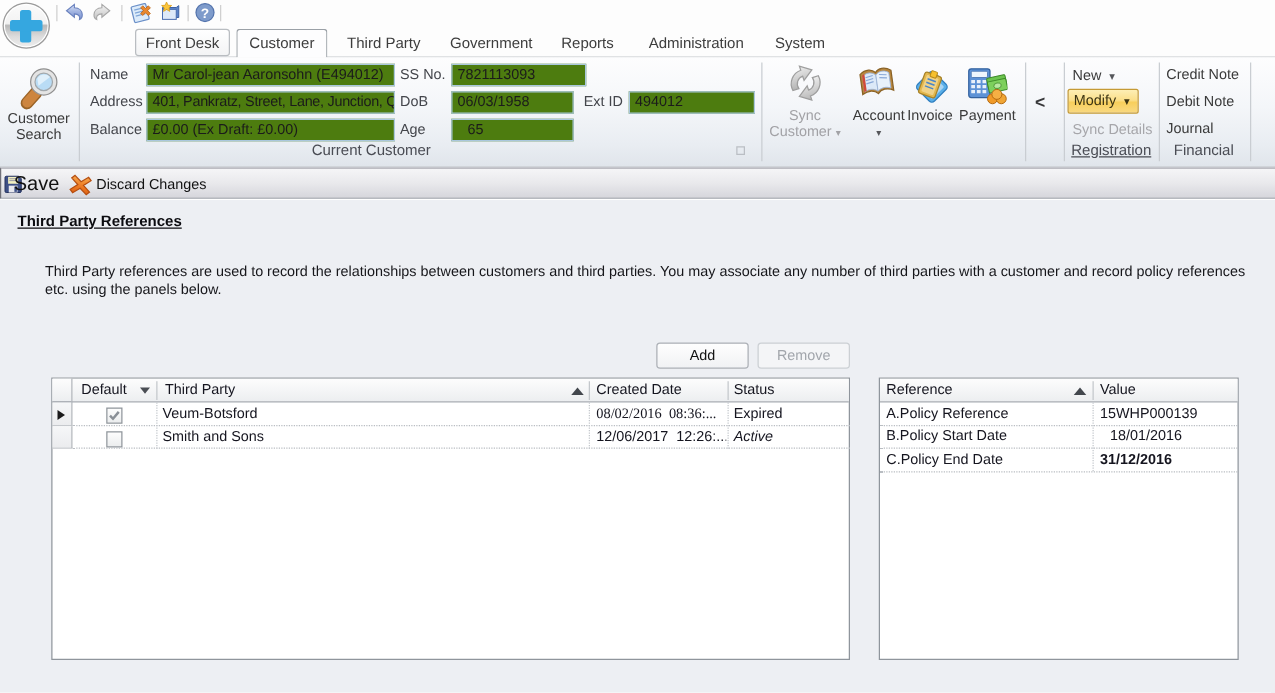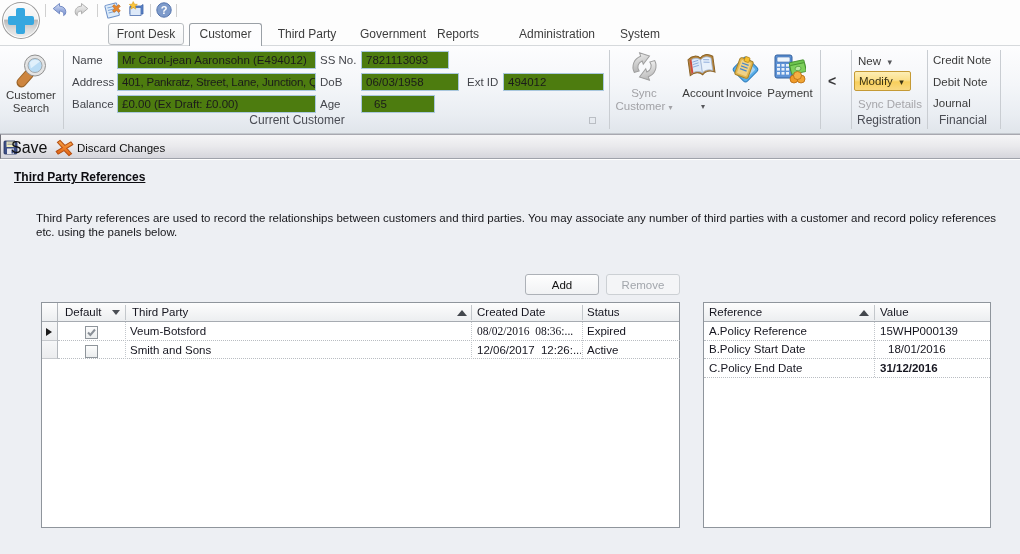--- a/index.html
+++ b/index.html
@@ -71,21 +71,21 @@
   <text x="8" y="12" text-anchor="middle" font-size="11" font-weight="bold" fill="#ffffff" font-family="Liberation Sans">?</text>
 </svg>
 
 <div class="abs" style="left:108px;top:23px;width:76px;height:22px;border:1px solid #b9bdc1;border-radius:3px;background:linear-gradient(#ffffff,#f3f4f5);"></div>
 <div class="abs" style="left:189px;top:23px;width:73px;height:23px;border:1px solid #9aa0a6;border-bottom:none;border-radius:3px 3px 0 0;background:#fdfdfe;"></div>
 <div class="tab" style="left:50px;width:50px;margin-top:41px;">Home</div>
 <div class="tab" style="left:108px;width:76px;">Front Desk</div>
 <div class="tab" style="left:189px;width:73px;">Customer</div>
 <div class="tab" style="left:270px;width:74px;">Third Party</div>
 <div class="tab" style="left:352px;width:82px;">Government</div>
-<div class="tab" style="left:428px;width:60px;text-align:center;">Reports</div>
+<div class="tab" style="left:440px;width:60px;text-align:center;">Reports</div>
 <div class="tab" style="left:510px;width:94px;">Administration</div>
 <div class="tab" style="left:612px;width:56px;">System</div>
 
 <div class="abs" style="left:0;top:46px;width:1020px;height:87px;background:linear-gradient(#fdfdfe 0%,#f4f6f9 45%,#e9edf2 80%,#e0e5eb 100%);"></div>
 <div class="abs" style="left:0;top:133px;width:1020px;height:1px;background:#c3c8ce;"></div>
 <div class="abs" style="left:190px;top:46px;width:71px;height:1px;background:#fdfdfe;"></div>
 
 <div class="vsep" style="left:63px;top:50px;height:79px;bottom:auto;"></div>
 <div class="vsep" style="left:609px;top:50px;height:79px;bottom:auto;"></div>
 <div class="vsep" style="left:820px;top:50px;height:79px;bottom:auto;"></div>
@@ -107,23 +107,23 @@
 <div class="lbl" style="left:72px;top:73px;">Address</div>
 <div class="lbl" style="left:72px;top:95px;">Balance</div>
 <div class="lbl" style="left:320px;top:51px;">SS No.</div>
 <div class="lbl" style="left:320px;top:73px;">DoB</div>
 <div class="lbl" style="left:320px;top:95px;">Age</div>
 <div class="lbl" style="left:467px;top:73px;">Ext ID</div>
 
 <div class="fld" style="left:117px;top:51px;width:199px;">Mr Carol-jean Aaronsohn (E494012)</div>
 <div class="fld" style="left:117px;top:73px;width:199px;letter-spacing:-0.22px;">401, Pankratz, Street, Lane, Junction, Q</div>
 <div class="fld" style="left:117px;top:95px;width:199px;">£0.00 (Ex Draft: £0.00)</div>
-<div class="fld" style="left:361px;top:51px;width:88px;">7821113093</div>
+<div class="fld" style="left:361px;top:51px;width:108px;">7821113093</div>
 <div class="fld" style="left:361px;top:73px;width:98px;">06/03/1958</div>
-<div class="fld" style="left:361px;top:95px;width:74px;padding-left:12px;">65</div>
+<div class="fld" style="left:361px;top:95px;width:98px;padding-left:12px;">65</div>
 <div class="fld" style="left:503px;top:73px;width:101px;">494012</div>
 
 <div class="gl" style="left:237px;top:113px;width:120px;text-align:center;">Current Customer</div>
 <div class="abs" style="left:589px;top:117px;width:7px;height:7px;border:1px solid #babec4;"></div>
 
 <svg class="abs" style="left:629px;top:51px;" width="31" height="31" viewBox="0 0 31 31">
   <defs>
       <linearGradient id="sg" x1="0" y1="0" x2="0" y2="1">
         <stop offset="0" stop-color="#ededed"></stop>
         <stop offset="1" stop-color="#b5b5b5"></stop>
@@ -187,21 +187,21 @@
 <div class="rtxt" style="left:673px;top:100px;width:60px;text-align:center;color:#55565a;font-size:8px;">▾</div>
 <div class="rtxt" style="left:714px;top:86px;width:60px;text-align:center;">Invoice</div>
 <div class="rtxt" style="left:760px;top:86px;width:60px;text-align:center;">Payment</div>
 
 <div class="abs" style="left:828px;top:74px;width:12px;height:15px;font-size:14px;font-weight:bold;color:#38383a;line-height:15px;">&lt;</div>
 
 <div class="rtxt" style="left:858px;top:54px;">New&nbsp; <span style="font-size:9px;color:#55565a;">▾</span></div>
 <div class="abs" style="left:854px;top:71px;width:57px;height:20px;border:1px solid #c59a35;border-radius:2px;background:linear-gradient(#fdeeb5 0%,#fbdf8a 45%,#f8cf5c 55%,#f9d981 100%);"></div>
 <div class="rtxt" style="left:859px;top:74px;color:#3c3413;">Modify&nbsp;&nbsp;<span style="font-size:9px;">▾</span></div>
 <div class="rtxt" style="left:858px;top:97px;color:#a6a6aa;">Sync Details</div>
-<div class="gl" style="left:856px;top:113px;width:66px;text-align:center;">Registration</div>
+<div class="gl" style="left:856px;top:113px;width:66px;text-align:center;text-decoration:underline;">Registration</div>
 
 <div class="rtxt" style="left:933px;top:53px;">Credit Note</div>
 <div class="rtxt" style="left:933px;top:75px;">Debit Note</div>
 <div class="rtxt" style="left:933px;top:96px;">Journal</div>
 <div class="gl" style="left:930px;top:113px;width:66px;text-align:center;">Financial</div>
 
 <div class="abs" style="left:0;top:134px;width:1020px;height:25px;background:linear-gradient(#f5f5f7 0%,#e9e9ec 50%,#d6d6dc 100%);border-top:1px solid #a8a8b0;border-bottom:1px solid #9fa2aa;border-left:1px solid #707078;"></div>
 <svg class="abs" style="left:3px;top:140px;" width="15" height="15" viewBox="0 0 15 15">
   <path d="M1 2 C1 1.4 1.4 1 2 1 L12 1 L14 3 L14 13 C14 13.6 13.6 14 13 14 L2 14 C1.4 14 1 13.6 1 13 Z" fill="#3d4f86" stroke="#26335e" stroke-width="0.8"></path>
   <rect x="3.5" y="1.5" width="8" height="5.5" fill="#f2f0c0"></rect>
@@ -258,21 +258,21 @@
     <path d="M2 5.5 L4.4 8 L9 2.5" fill="none" stroke="#8a9097" stroke-width="2"></path>
   </svg>
 <div class="celltxt" style="left:130px;top:322px;">Veum-Botsford</div>
 <div class="celltxt" style="left:477px;top:322px;width:104px;overflow:hidden;font-family:Liberation Serif, serif;">08/02/2016&nbsp; 08:36:...</div>
 <div class="celltxt" style="left:587px;top:322px;">Expired</div>
 <div class="dotline" style="left:58px;top:340px;width:622px;"></div>
 
 <div class="abs" style="left:85px;top:345px;width:13px;height:13px;border:1px solid #8f959b;background:linear-gradient(#fdfdfd,#ebedee);"></div>
 <div class="celltxt" style="left:130px;top:341px;">Smith and Sons</div>
 <div class="celltxt" style="left:477px;top:341px;width:104px;overflow:hidden;">12/06/2017&nbsp; 12:26:...</div>
-<div class="celltxt" style="left:587px;top:341px;">Active</div>
+<div class="celltxt" style="left:587px;top:341px;font-style:italic;">Active</div>
 <div class="dotline" style="left:58px;top:358px;width:622px;"></div>
 
 <div class="dotv" style="left:125px;top:322px;height:37px;"></div>
 <div class="dotv" style="left:471px;top:322px;height:37px;"></div>
 <div class="dotv" style="left:582px;top:322px;height:37px;"></div>
 
 <div class="abs" style="left:703px;top:302px;width:288px;height:226px;background:#fff;border:1px solid #8f959c;"></div>
 <div class="abs" style="left:704px;top:303px;width:286px;height:19px;background:linear-gradient(#fdfdfd,#eceef0);border-bottom:1px solid #a6abb1;"></div>
 <div class="abs" style="left:874px;top:305px;width:1px;height:15px;background:#c3c7cb;"></div>
 <div class="celltxt hdrtxt" style="left:709px;top:303px;height:19px;line-height:19px;">Reference</div>

